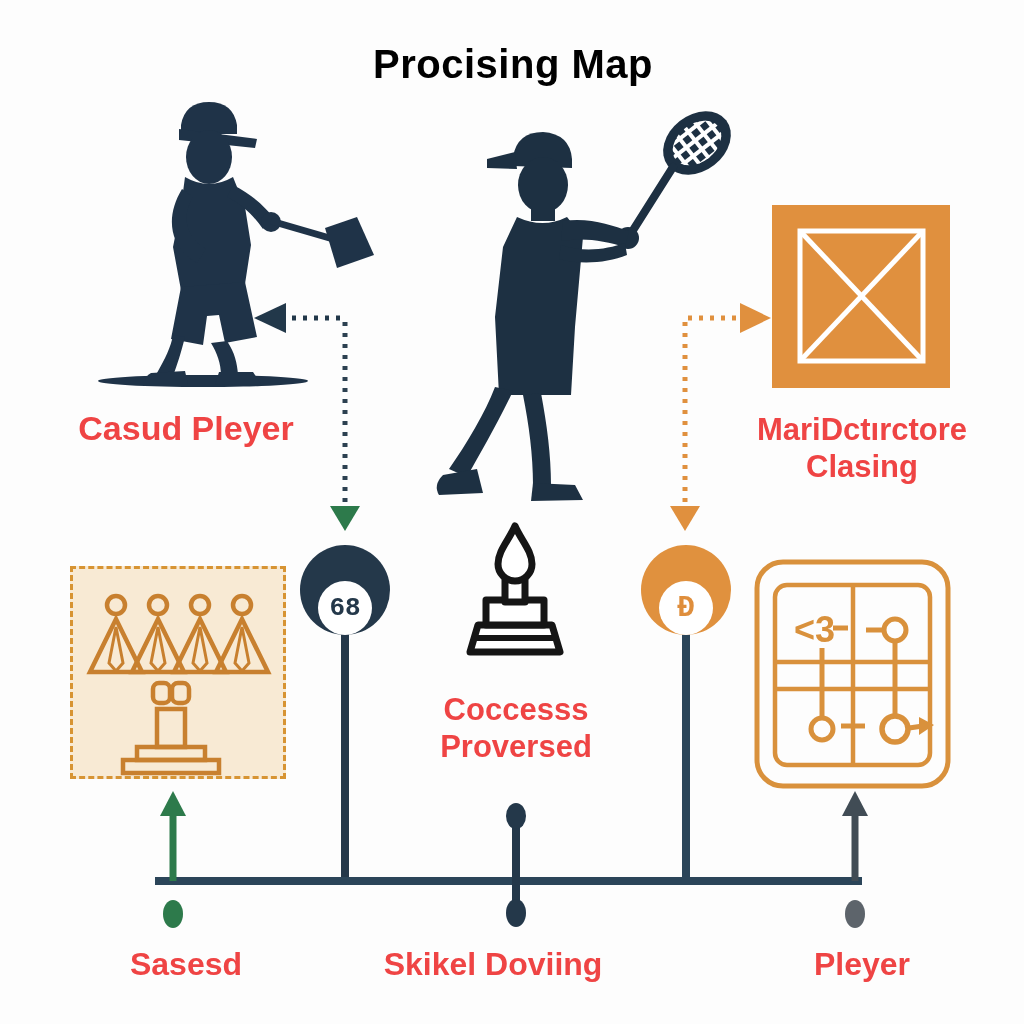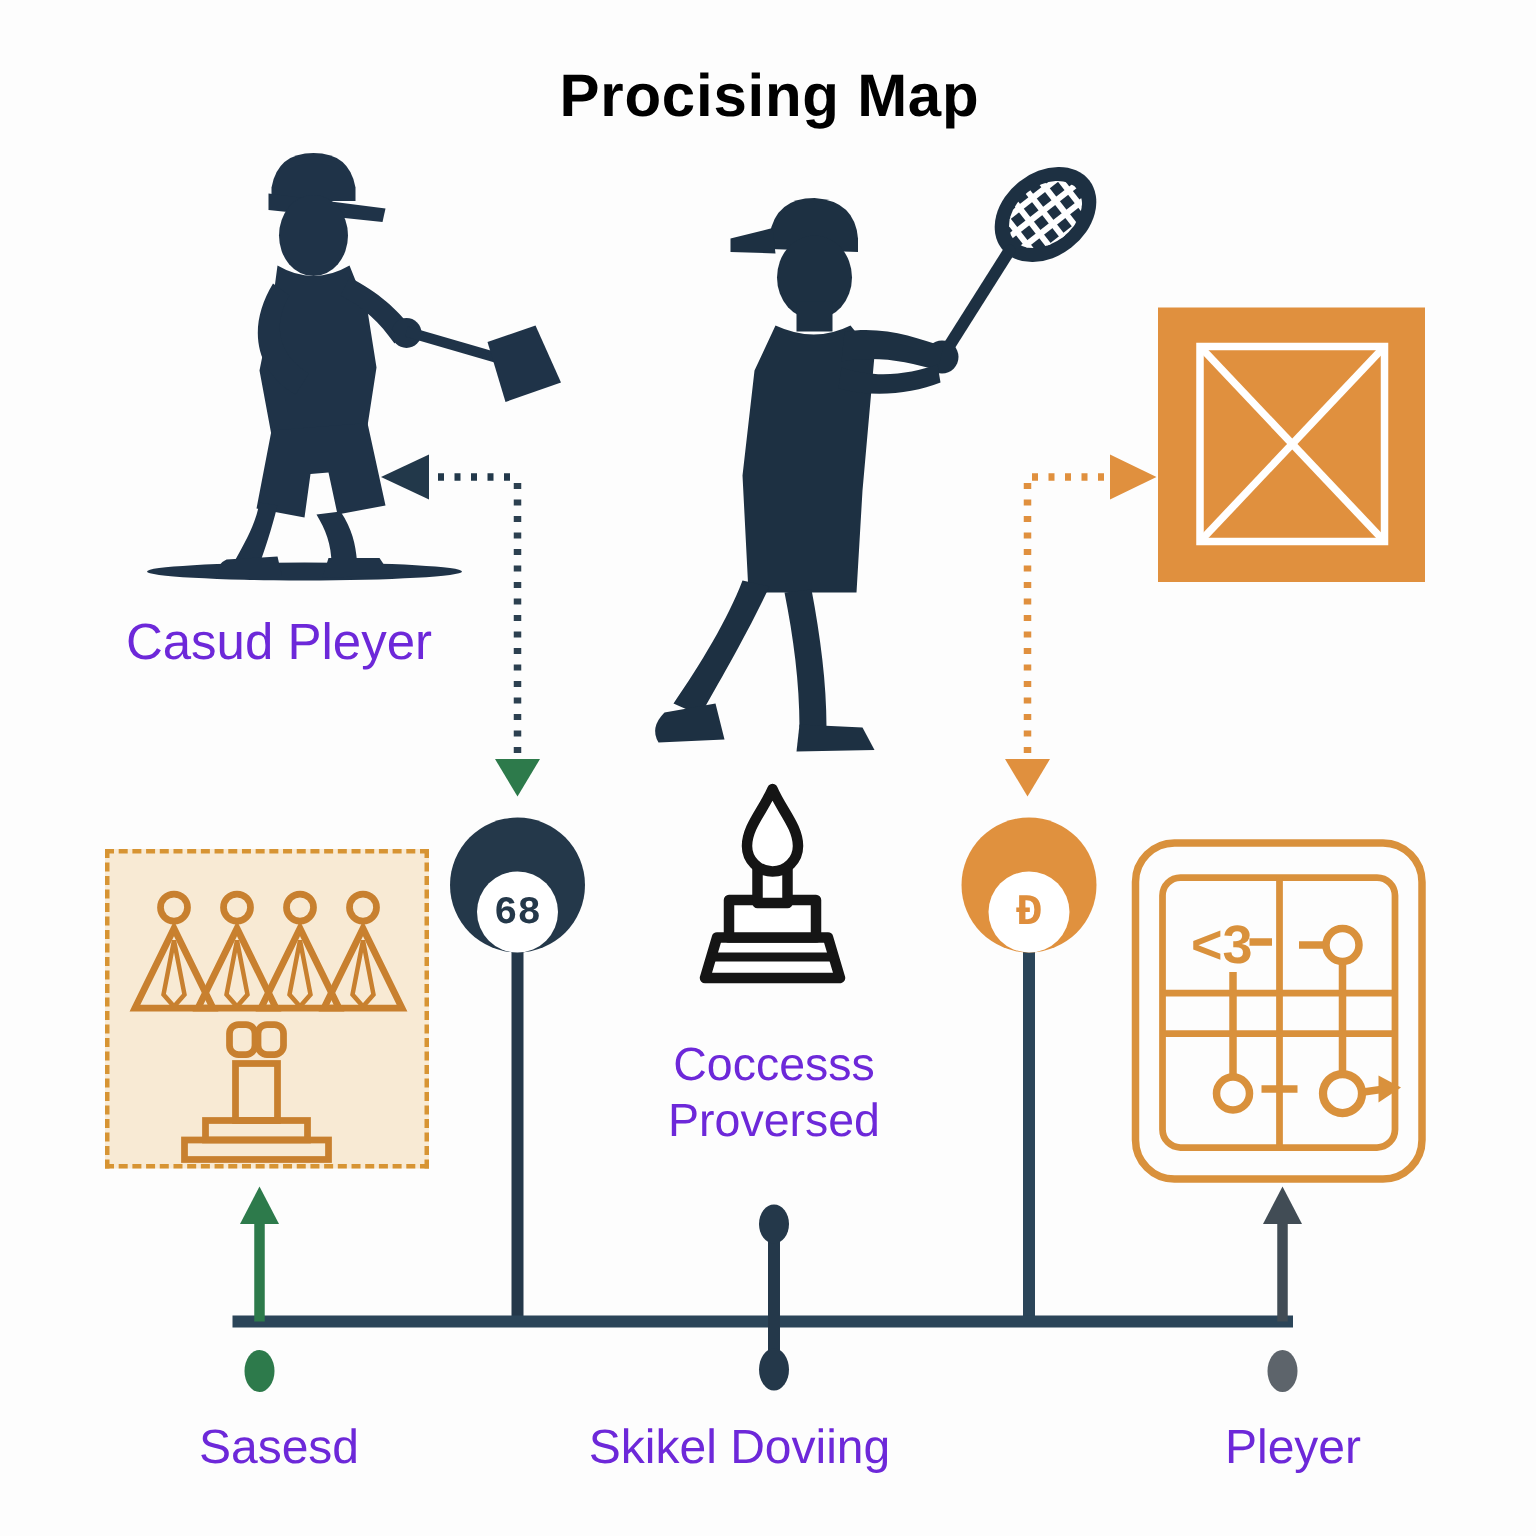--- a/index.html
+++ b/index.html
@@ -6,21 +6,21 @@
   .canvas{
     position:relative;width:1024px;height:1024px;background:#fdfdfd;
     font-family:"Liberation Sans", sans-serif;overflow:hidden;
   }
   .abs{position:absolute;}
   .ttl{
     top:42px;left:1px;width:1024px;text-align:center;
     font-size:40px;font-weight:bold;color:#000000;letter-spacing:.5px;
   }
   .lbl{
-    font-weight:normal;color:#6d28d9;text-align:center;line-height:1.18;
+    font-weight:bold;color:#ef4444;text-align:center;line-height:1.18;
   }
   .lbl-casual{top:408px;left:56px;width:260px;font-size:34px;}
   .lbl-manu{top:412px;left:727px;width:270px;font-size:31px;}
   .lbl-process{top:692px;left:396px;width:240px;font-size:31px;}
   .lbl-bottom{top:946px;font-size:32px;}
   .lbl-sasesd{left:106px;width:160px;}
   .lbl-skikel{left:373px;width:240px;}
   .lbl-trade{left:792px;width:140px;}
   .orange-square{
     top:205px;left:772px;width:178px;height:183px;background:#e0903e;
@@ -111,20 +111,24 @@
   </svg>
 
   <div class="abs orange-square">
     <svg width="178" height="183" viewBox="0 0 178 183">
       <rect x="28" y="26" width="123" height="130" fill="none" stroke="#ffffff" stroke-width="5"></rect>
       <line x1="28" y1="26" x2="151" y2="156" stroke="#ffffff" stroke-width="5"></line>
       <line x1="151" y1="26" x2="28" y2="156" stroke="#ffffff" stroke-width="5"></line>
     </svg>
   </div>
 
+  <div class="abs lbl lbl-manu">
+    <div>MariDctırctore</div>
+    <div>Clasing</div>
+  </div>
 
   <svg class="abs" style="left:0;top:0;" width="1024" height="1024" viewBox="0 0 1024 1024">
 
     <g>
       <line x1="340" y1="318" x2="284" y2="318" stroke="#22384a" stroke-width="5" stroke-dasharray="4 7"></line>
       <polygon points="286,303 286,333 254,318" fill="#22384a"></polygon>
       <line x1="345" y1="322" x2="345" y2="506" stroke="#2c4050" stroke-width="5" stroke-dasharray="4 7"></line>
       <polygon points="330,506 360,506 345,531" fill="#2d7a4b"></polygon>
     </g>
 

